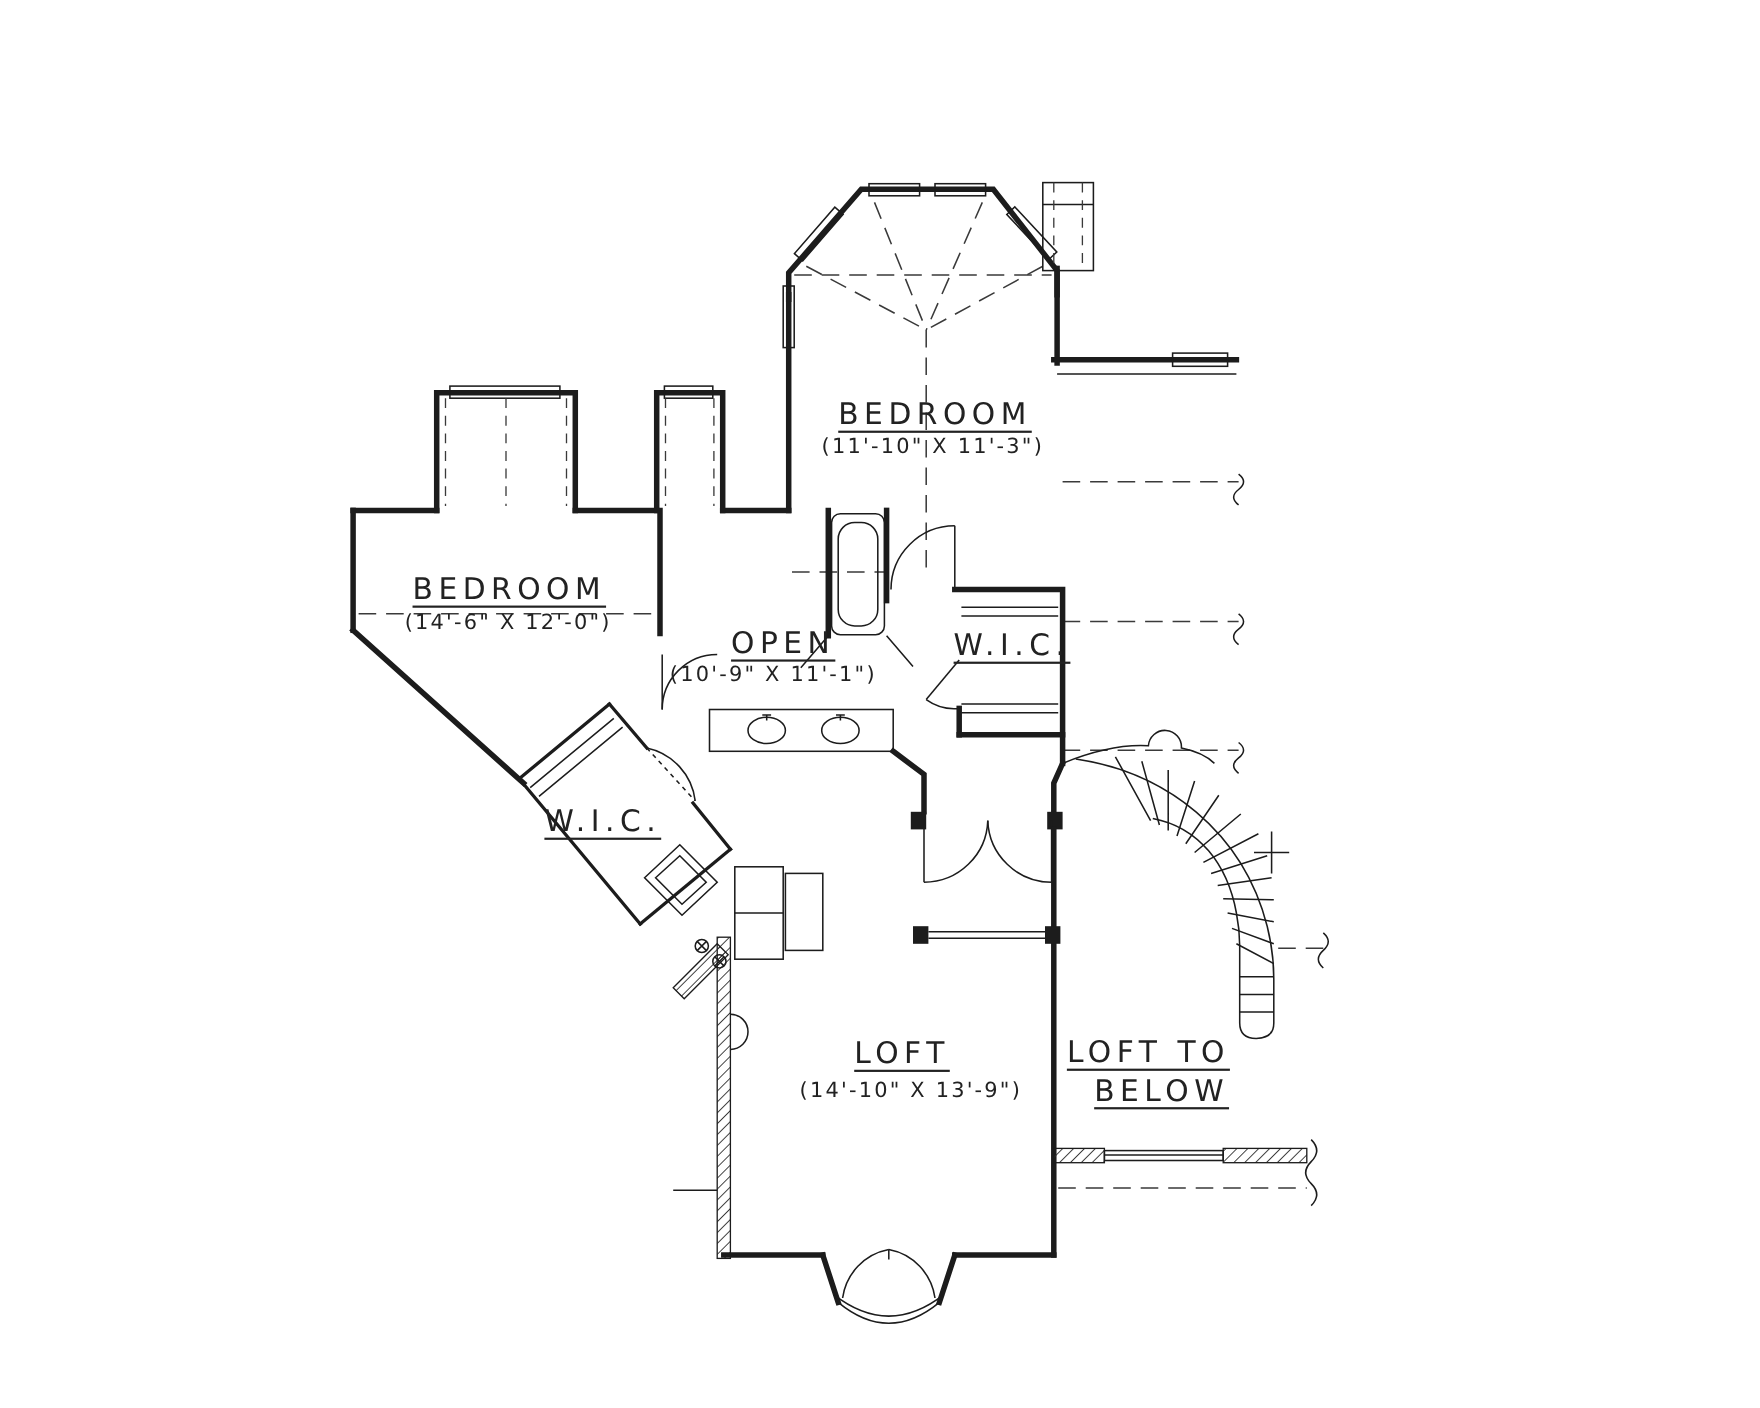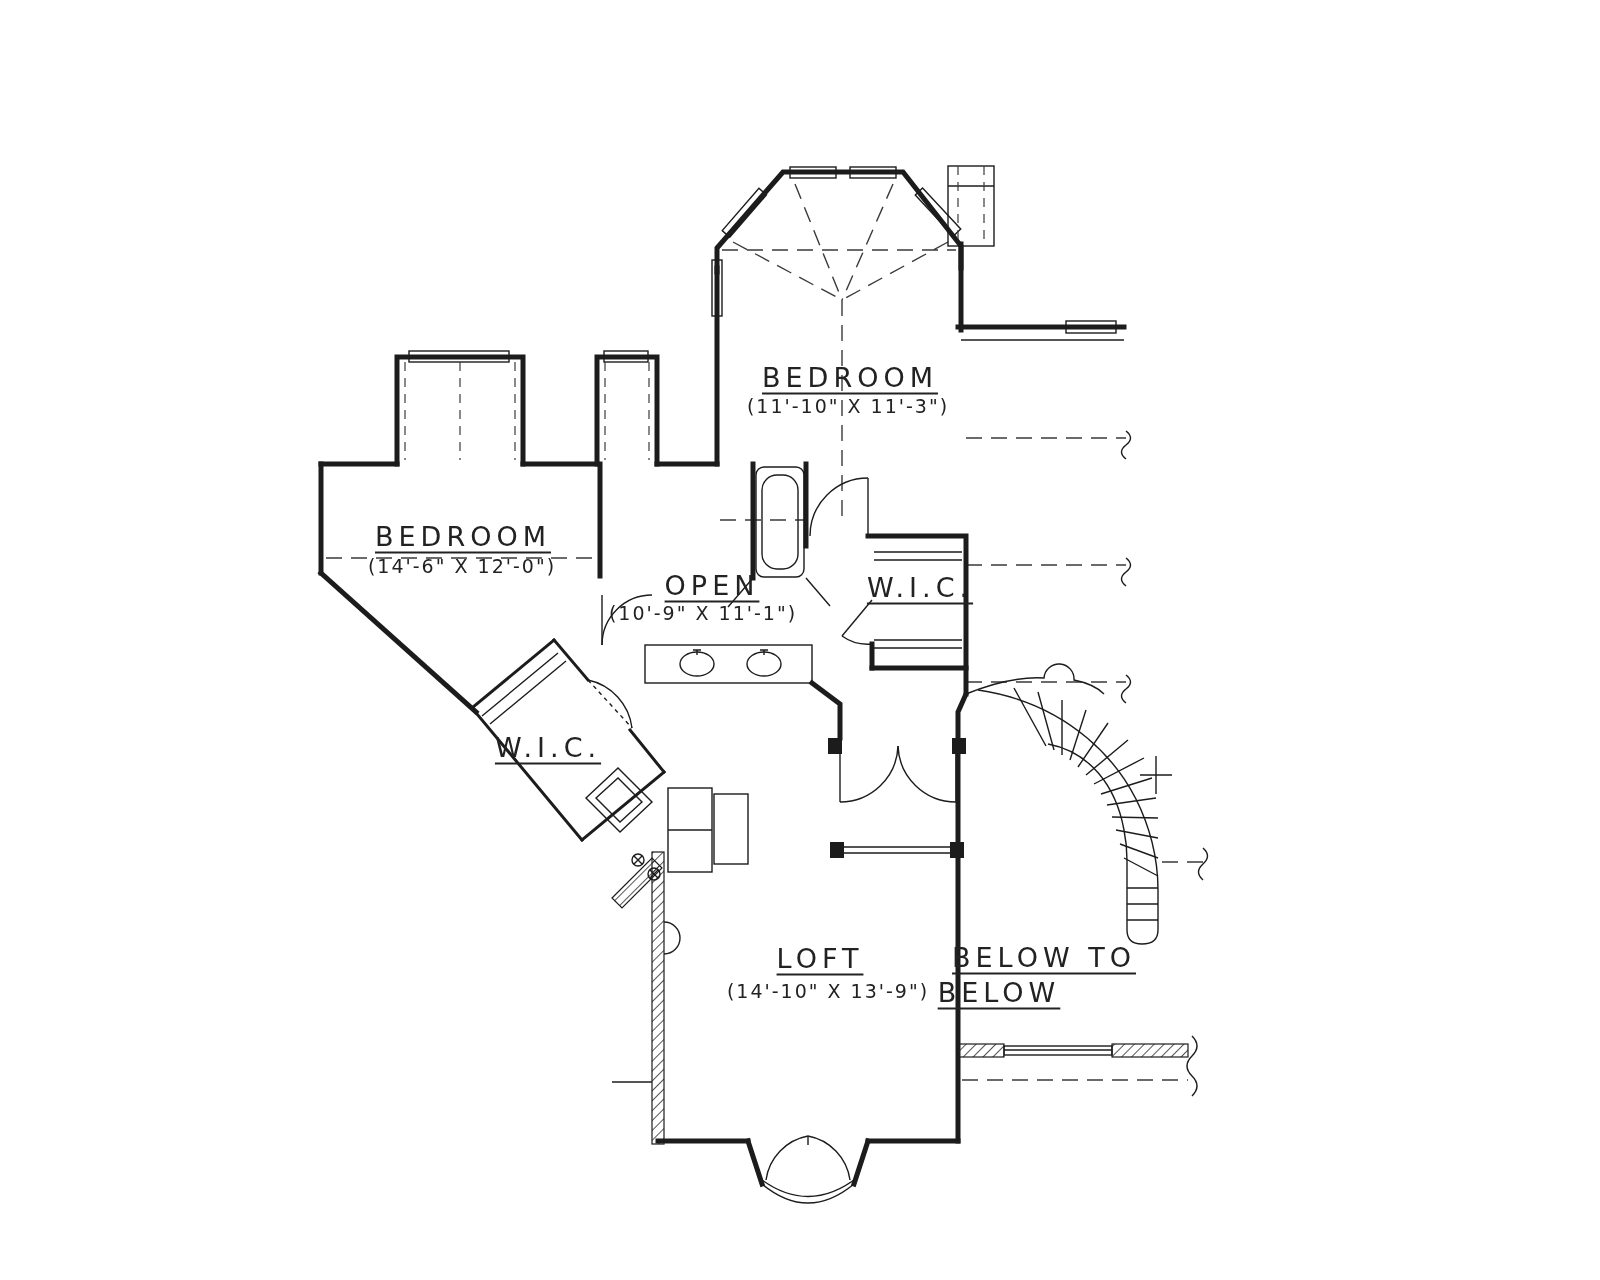--- a/index.html
+++ b/index.html
@@ -249,16 +249,16 @@
   <div class="label room-name" style="left:712px;top:585px">OPEN</div>
   <div class="label room-dims" style="left:703px;top:613px">(10'-9" X 11'-1")</div>
 
   <div class="label room-name" style="left:920px;top:587px">W.I.C.</div>
 
   <div class="label room-name" style="left:548px;top:747px">W.I.C.</div>
 
   <div class="label room-name" style="left:820px;top:958px">LOFT</div>
   <div class="label room-dims" style="left:828px;top:991px">(14'-10" X 13'-9")</div>
 
-  <div class="label room-name" style="left:1044px;top:957px">BELOW TO</div>
-  <div class="label room-name" style="left:999px;top:992px">BELOW</div>
+  <div class="label room-name" style="left:1044px;top:957px">LOFT TO</div>
+  <div class="label room-name" style="left:1056px;top:992px">BELOW</div>
 
 </div>
 
 </body></html>

